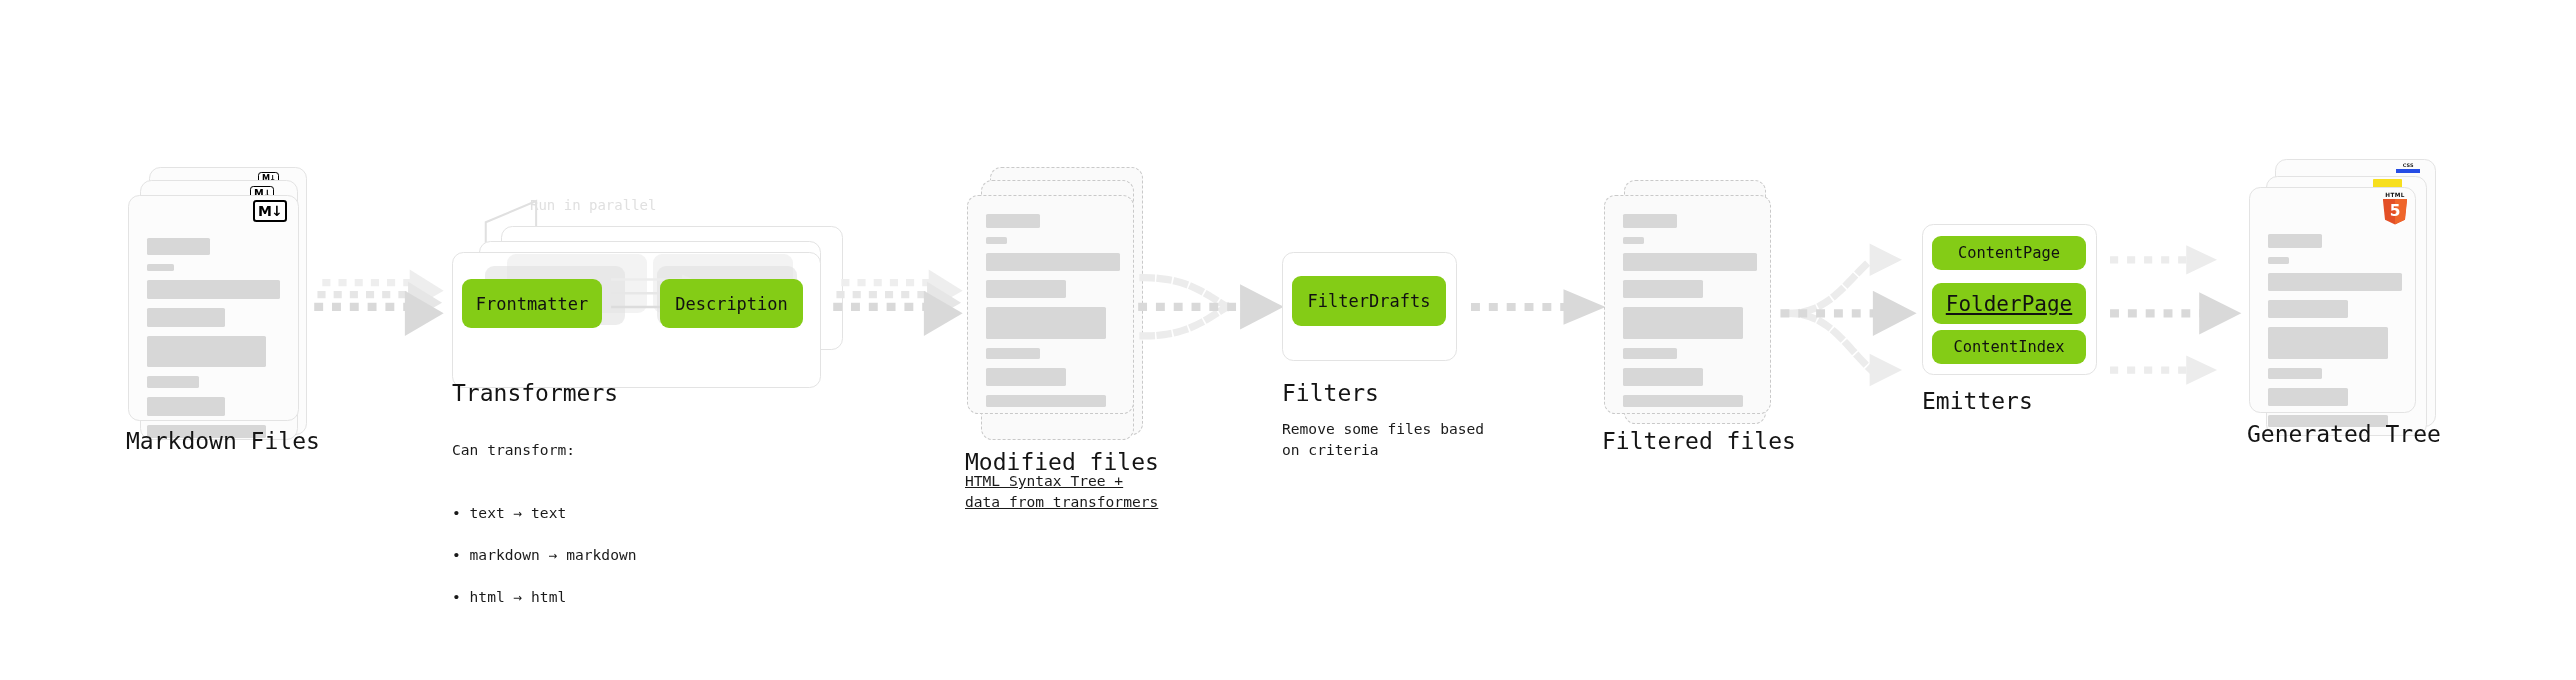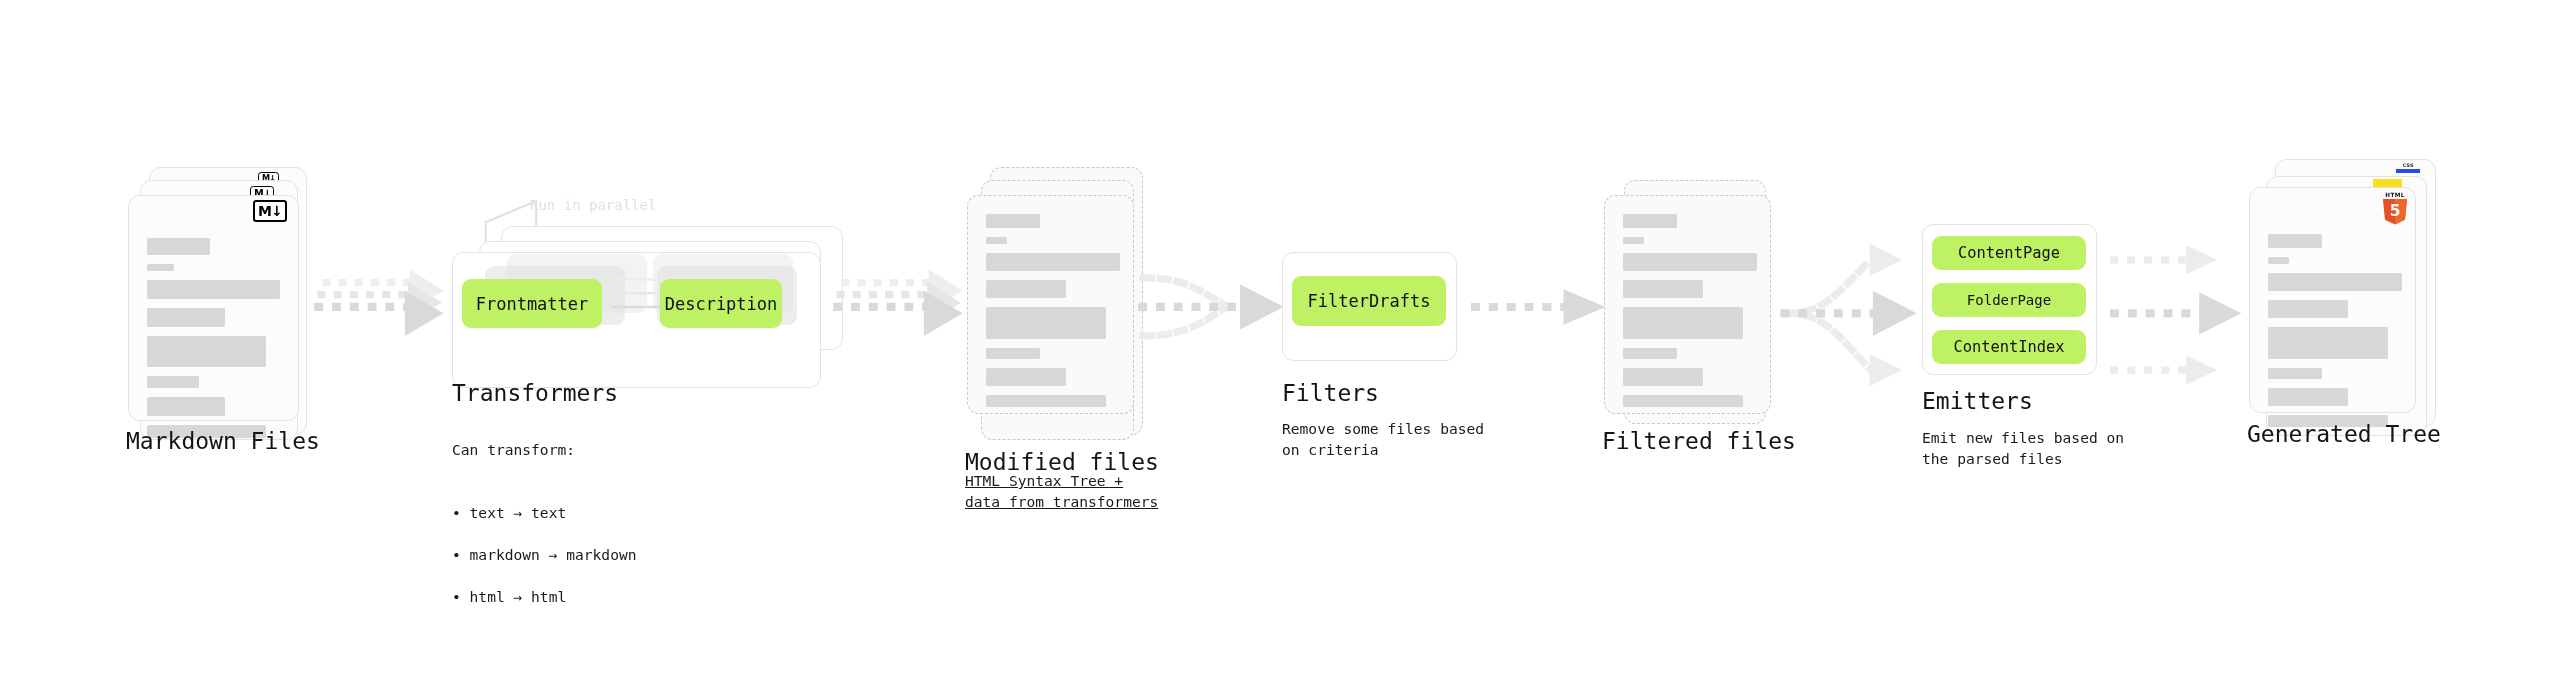--- a/index.html
+++ b/index.html
@@ -104,21 +104,21 @@
 
   
   .proc-box {
     position: absolute;
     background: #ffffff;
     border: 1.6px solid #e3e3e3;
     border-radius: 11.4px;
   }
   .chip {
     position: absolute;
-    background: #bef264;
+    background: #84cc16;
     border-radius: 9px;
     display: flex; align-items: center; justify-content: center;
     font-size: 17px;
     color: #111;
     white-space: nowrap;
     font-family: "DejaVu Sans Mono", "Liberation Mono", monospace;
   }
   .chip.ghost1 { background: #dedede; opacity: .55; }
   .chip.ghost2 { background: #e4e4e4; opacity: .45; }
 
@@ -226,21 +226,21 @@
       </g>
       <polygon points="88,19 102,25 88,31" fill="#e7e7e7"></polygon>
       <g stroke="#dcdcdc" stroke-width="3" fill="none">
         <line x1="0" y1="42" x2="90" y2="42"></line>
       </g>
       <polygon points="88,35 104,42 88,49" fill="#dcdcdc"></polygon>
     </svg>
   </div>
 
   <div class="chip" style="left:462px; top:279px; width:140px; height:49px;">Frontmatter</div>
-  <div class="chip" style="left:660px; top:279px; width:122px; height:49px;">Description</div>
+  <div class="chip" style="left:660px; top:279px; width:143px; height:49px;">Description</div>
 
   <div class="caption-title" style="left:452px; top:380px;">Transformers</div>
   <div class="caption-sub" style="left:452px; top:418px;">
     <div>Can transform:</div>
     <ul>
       <li>text → text</li>
       <li>markdown → markdown</li>
       <li>html → html</li>
     </ul>
   </div>
@@ -336,26 +336,24 @@
       <polygon points="110,138 150,158 110,178" fill="#ececec"></polygon>
       <g stroke="#d9d9d9" stroke-width="10" stroke-dasharray="11 11" fill="none">
         <line x1="0" y1="88" x2="116" y2="88"></line>
       </g>
       <polygon points="114,60 168,88 114,116" fill="#d9d9d9"></polygon>
     </svg>
   </div>
 
   <div class="proc-box" style="left:1922px; top:224px; width:175px; height:151px;"></div>
   <div class="chip" style="left:1932px; top:236px; width:154px; height:34px; font-size:15.4px;">ContentPage</div>
-  <div class="chip" style="left:1932px; top:283px; width:154px; height:34px; font-size:14px;">FolderPage</div>
+  <div class="chip" style="left:1932px; top:283px; width:154px; height:41px; font-size:21px;text-decoration:underline;">FolderPage</div>
   <div class="chip" style="left:1932px; top:330px; width:154px; height:34px; font-size:15.4px;">ContentIndex</div>
 
   <div class="caption-title" style="left:1922px; top:388px;">Emitters</div>
-  <div class="caption-sub" style="left:1922px; top:427px;">Emit new files based on
-the parsed files</div>
 
   <div class="flow" style="left:2110px; top:242px;">
     <svg width="146" height="154" viewBox="0 0 180 190">
       <g stroke="#ececec" stroke-width="9" stroke-dasharray="10 11" fill="none">
         <line x1="0" y1="22" x2="96" y2="22"></line>
       </g>
       <polygon points="94,4 132,22 94,40" fill="#ececec"></polygon>
       <g stroke="#d9d9d9" stroke-width="10" stroke-dasharray="11 11" fill="none">
         <line x1="0" y1="88" x2="112" y2="88"></line>
       </g>

